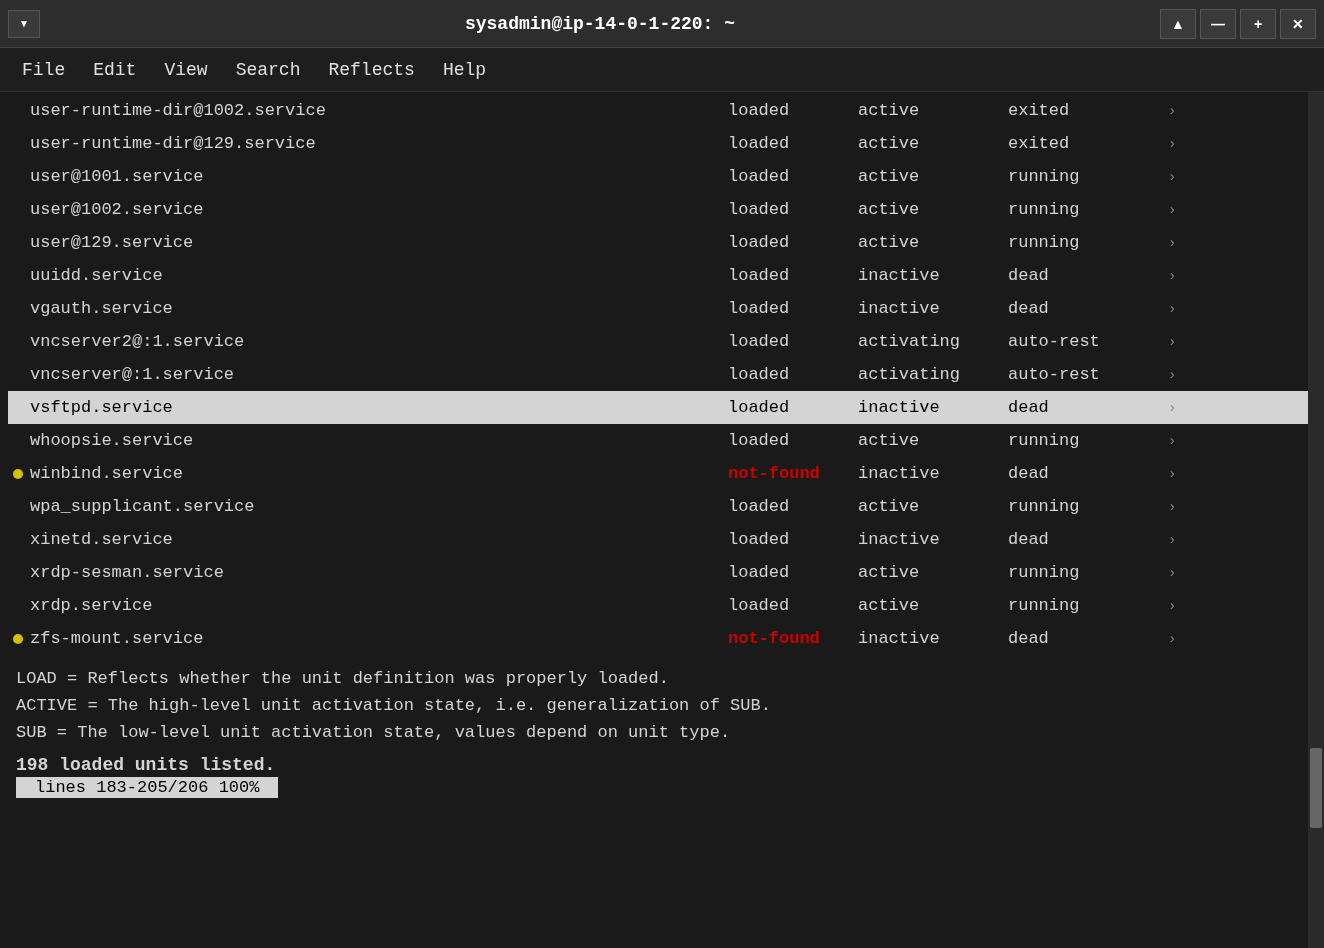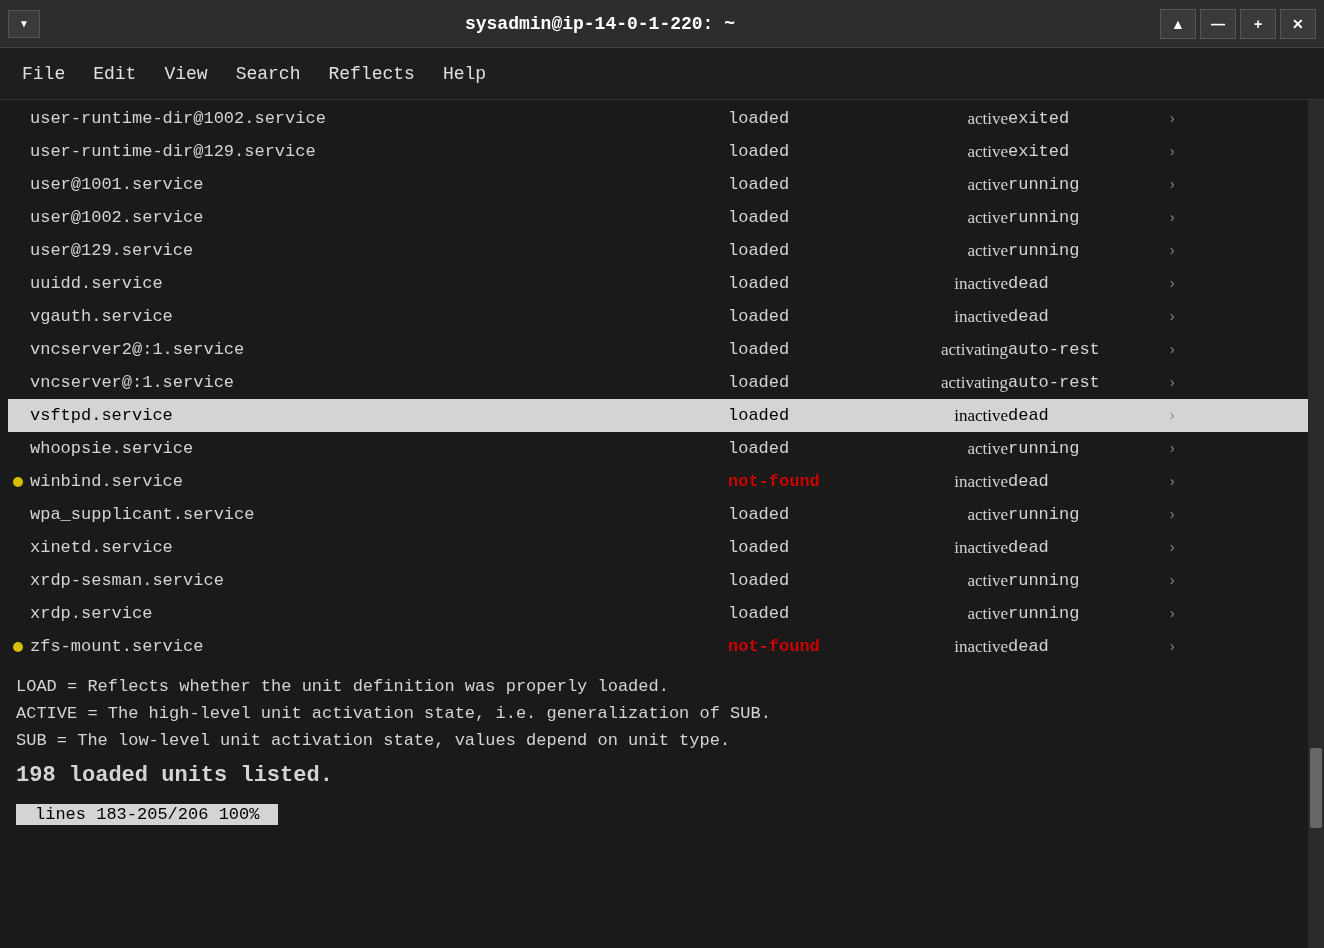--- a/index.html
+++ b/index.html
@@ -69,21 +69,21 @@
       font-size: 14px;
       font-weight: bold;
     }
 
     
     .menu-bar {
       background: #1e1e1e;
       display: flex;
       align-items: center;
       padding: 0 12px;
-      height: 52px;
+      height: 44px;
       gap: 8px;
       flex-shrink: 0;
       border-bottom: 1px solid #333;
     }
 
     .menu-item {
       color: #e0e0e0;
       font-size: 18px;
       padding: 4px 10px;
       cursor: pointer;
@@ -166,22 +166,21 @@
     }
 
     .col-load {
       flex: 0 0 130px;
       color: #d4d4d4;
       font-family: 'Courier New', Courier, monospace;
     }
 
     .col-active {
       flex: 0 0 150px;
-      font-family: Liberation Serif, serif;
-      text-align: right;
+      font-family: Liberation Mono, monospace;
     }
 
     .col-sub {
       flex: 0 0 160px;
       font-family: 'Courier New', Courier, monospace;
     }
 
     .chevron {
       color: #888;
       font-size: 14px;
@@ -207,23 +206,23 @@
     
     .status-bar {
       background: #1a1a1a;
       padding: 4px 8px 6px 8px;
       font-family: 'Courier New', Courier, monospace;
       flex-shrink: 0;
     }
 
     .status-bold {
       color: #d4d4d4;
-      font-size: 22px;
+      font-size: 18px;
       font-weight: bold;
-      margin-bottom: 16px;
+      margin-bottom: 2px;
     }
 
     .status-info {
       background: #d4d4d4;
       color: #000000;
       display: inline-block;
       padding: 1px 19px;
       font-size: 17px;
     }
   </style>

